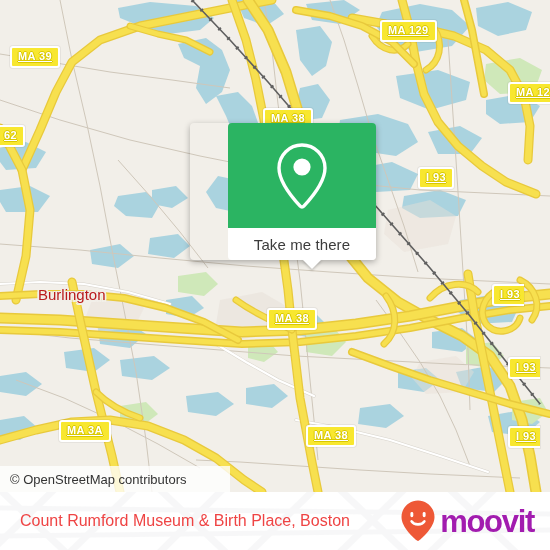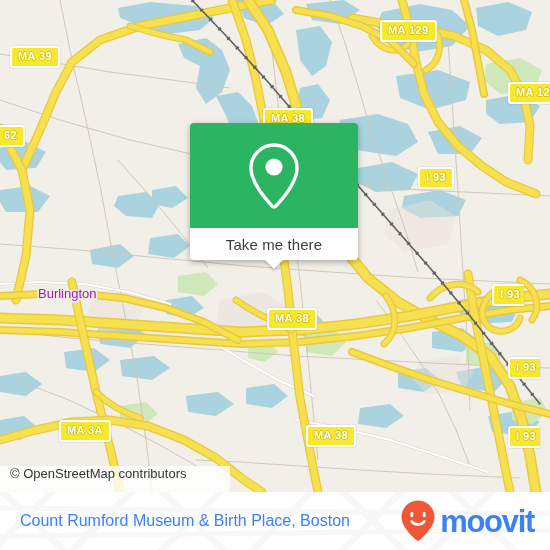--- a/index.html
+++ b/index.html
@@ -35,56 +35,58 @@
     box-shadow: 0 0 0 1px rgba(0,0,0,0.05);
     color: #ffffff;
     font-size: 11px;
     font-weight: bold;
     letter-spacing: 0.4px;
     line-height: 1;
     padding: 3px 6px 4px 6px;
     white-space: nowrap;
     text-shadow:
       -1px 0 #d9c800, 1px 0 #d9c800, 0 -1px #d9c800, 0 1px #d9c800;
+    text-decoration: underline;
   }
   .shield.clip-left {
     border-left: none;
     border-top-left-radius: 0;
     border-bottom-left-radius: 0;
     padding-left: 4px;
   }
   .shield.clip-right {
     border-right: none;
     border-top-right-radius: 0;
     border-bottom-right-radius: 0;
     padding-right: 4px;
   }
 
   
   .place-label {
     position: absolute;
-    color: #a21caf;
-    font-size: 13px;
+    color: #b91c1c;
+    font-size: 15px;
     white-space: nowrap;
     text-shadow:
       -1.5px -1.5px 0 #f2efe9, 1.5px -1.5px 0 #f2efe9,
       -1.5px  1.5px 0 #f2efe9, 1.5px  1.5px 0 #f2efe9,
        0 -1.5px 0 #f2efe9, 0 1.5px 0 #f2efe9,
       -1.5px 0 0 #f2efe9, 1.5px 0 0 #f2efe9;
   }
 
   
   .callout {
     position: absolute;
     left: 190px; top: 123px;
-    width: 168px;
+    width: 148px;
     border-radius: 4px;
     box-shadow: 0 2px 6px rgba(0,0,0,0.30);
     overflow: visible;
     z-index: 40;
+    padding-left: 38px;
   }
   .callout-top {
     height: 105px;
     background: #2bb462;
     border-radius: 4px 4px 0 0;
     display: flex;
     align-items: center;
     justify-content: center;
   }
   .callout-bottom {
@@ -113,20 +115,21 @@
   }
 
   
   .attribution {
     position: absolute;
     left: 0; bottom: 0;
     height: 26px;
     width: 230px;
     background: rgba(255,255,255,0.78);
     display: flex;
+    align-items: center;
     z-index: 30;
   }
   .attribution span {
     font-size: 13px;
     color: #333333;
     padding-left: 10px;
   }
 
   
   .footer {
@@ -143,35 +146,35 @@
     position: absolute;
     left: 0; top: 0;
     width: 550px; height: 58px;
     opacity: 0.07;
     pointer-events: none;
   }
   .footer-title {
     position: relative;
     z-index: 2;
     font-size: 16px;
-    color: #3b82f6;
+    color: #ef4444;
     padding-left: 20px;
     white-space: nowrap;
   }
   .brand {
     position: relative;
     z-index: 2;
     display: flex;
     align-items: center;
     padding-right: 16px;
   }
   .brand-word {
     font-size: 31px;
     font-weight: bold;
-    color: #3b82f6;
+    color: #a21caf;
     letter-spacing: -1.3px;
     margin-left: 5px;
     line-height: 1;
   }
 </style>
 </head>
 <body>
 
 <div id="app">
 

